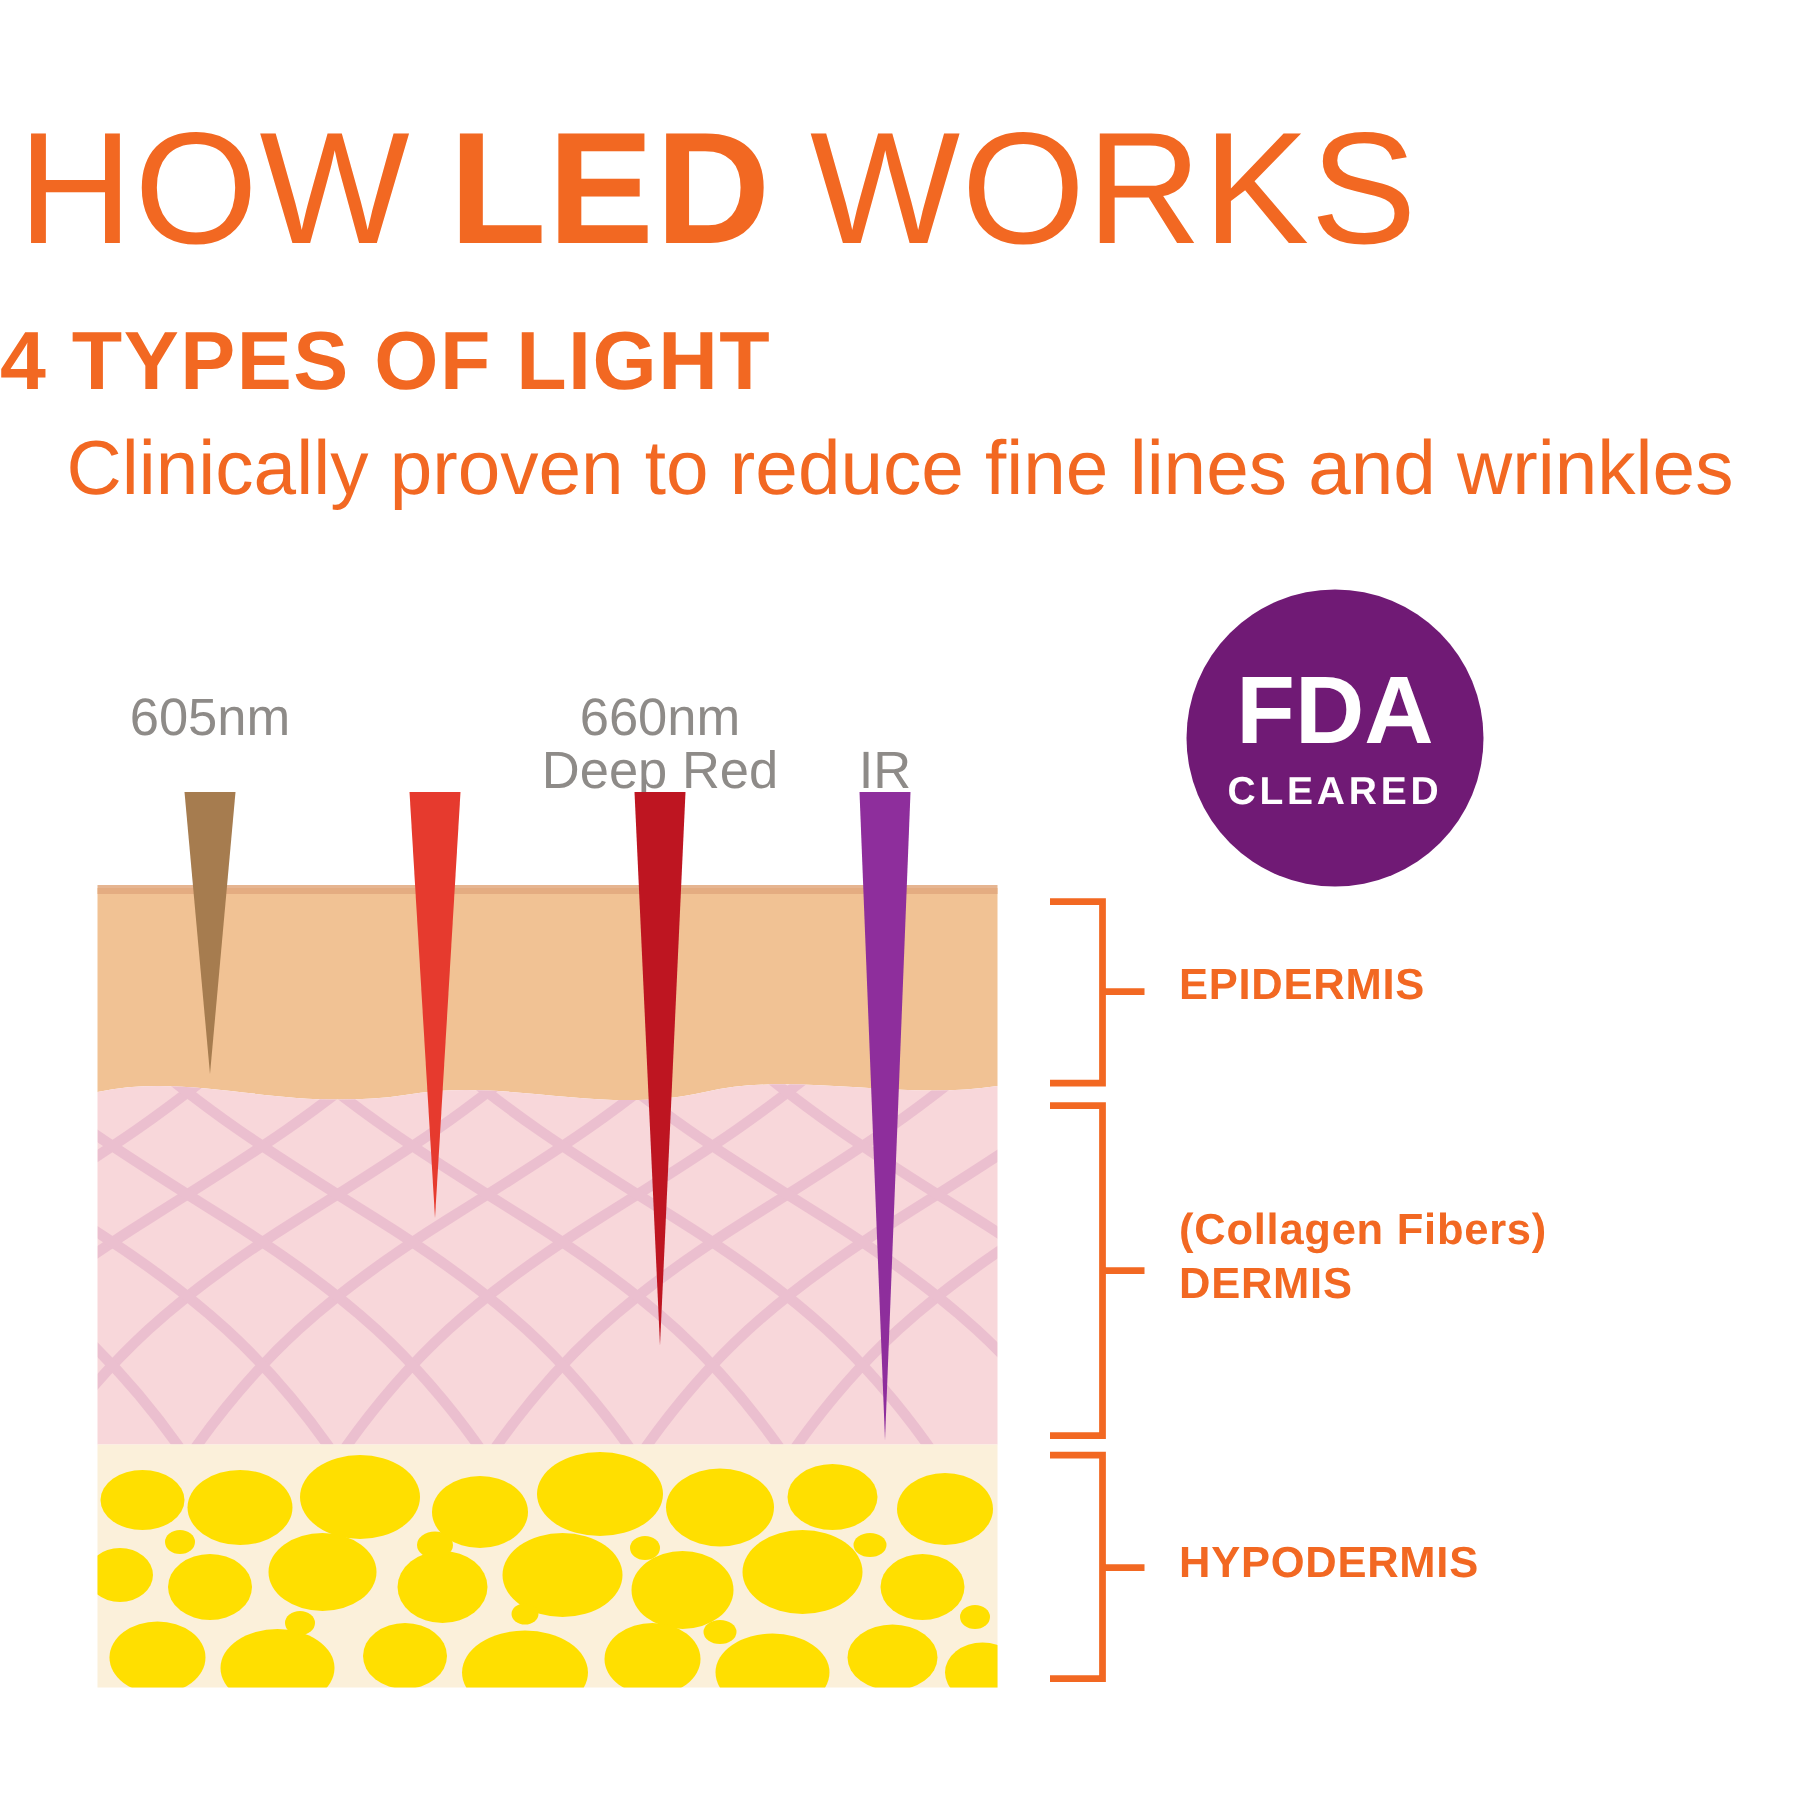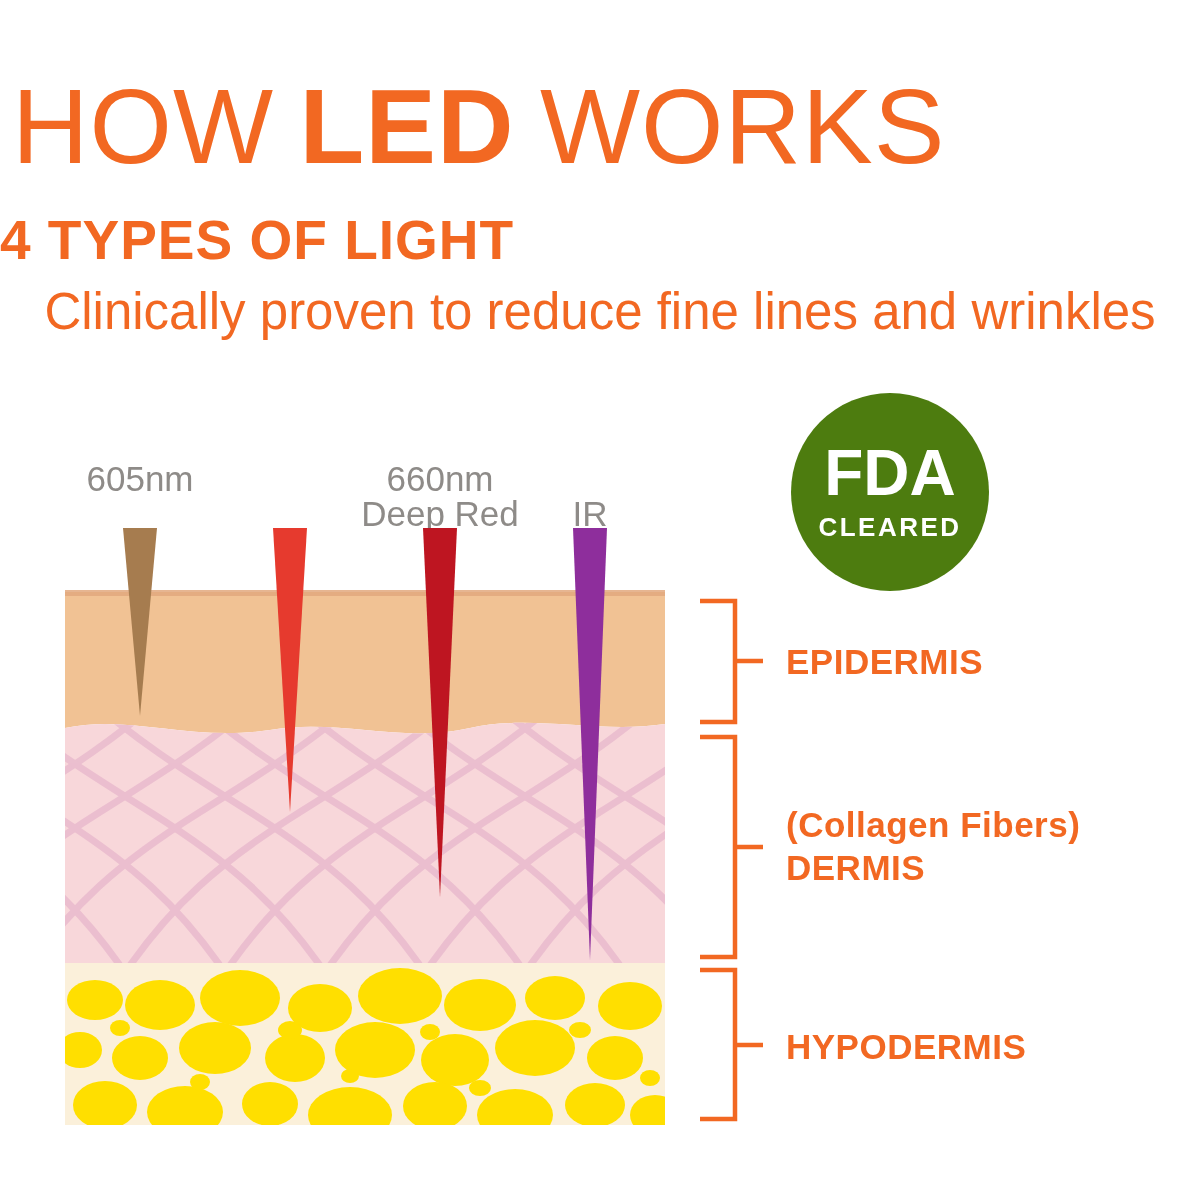--- a/index.html
+++ b/index.html
@@ -17,32 +17,32 @@
   .subtitle {
     position:absolute; top:208px; left:0; width:100%; 
     font-size:55px; font-weight:700; color:#F26822; letter-spacing:1px;
   }
   .tagline {
     position:absolute; top:282px; left:0; width:100%; text-align:center;
     font-size:51px; font-weight:400; color:#F26822;
   }
   .badge {
     position:absolute; left:791px; top:393px; width:198px; height:198px;
-    border-radius:50%; background:#4d7c0f; color:#ffffff;
+    border-radius:50%; background:#701a75; color:#ffffff;
     display:flex; flex-direction:column; align-items:center; justify-content:center;
   }
   .badge-l1 { font-size:64px; font-weight:700; line-height:1; }
   .badge-l2 { font-size:26px; font-weight:700; letter-spacing:2.5px; margin-top:7px; }
   .light-label {
     position:absolute; top:461px; width:170px; text-align:center;
     color:#8E8B88; font-size:35px; line-height:35px; font-weight:400;
   }
   .ll-line { min-height:35px; }
   .layer-label {
-    position:absolute; color:#F26822; font-size:35px; font-weight:700;
+    position:absolute; color:#F26822; font-size:29px; font-weight:700;
     line-height:1.24; letter-spacing:0.5px; white-space:nowrap;
   }
   svg.diagram { position:absolute; left:0; top:0; }
 </style>
 </head>
 <body>
 
 <div class="canvas">
 
   <div class="title">

